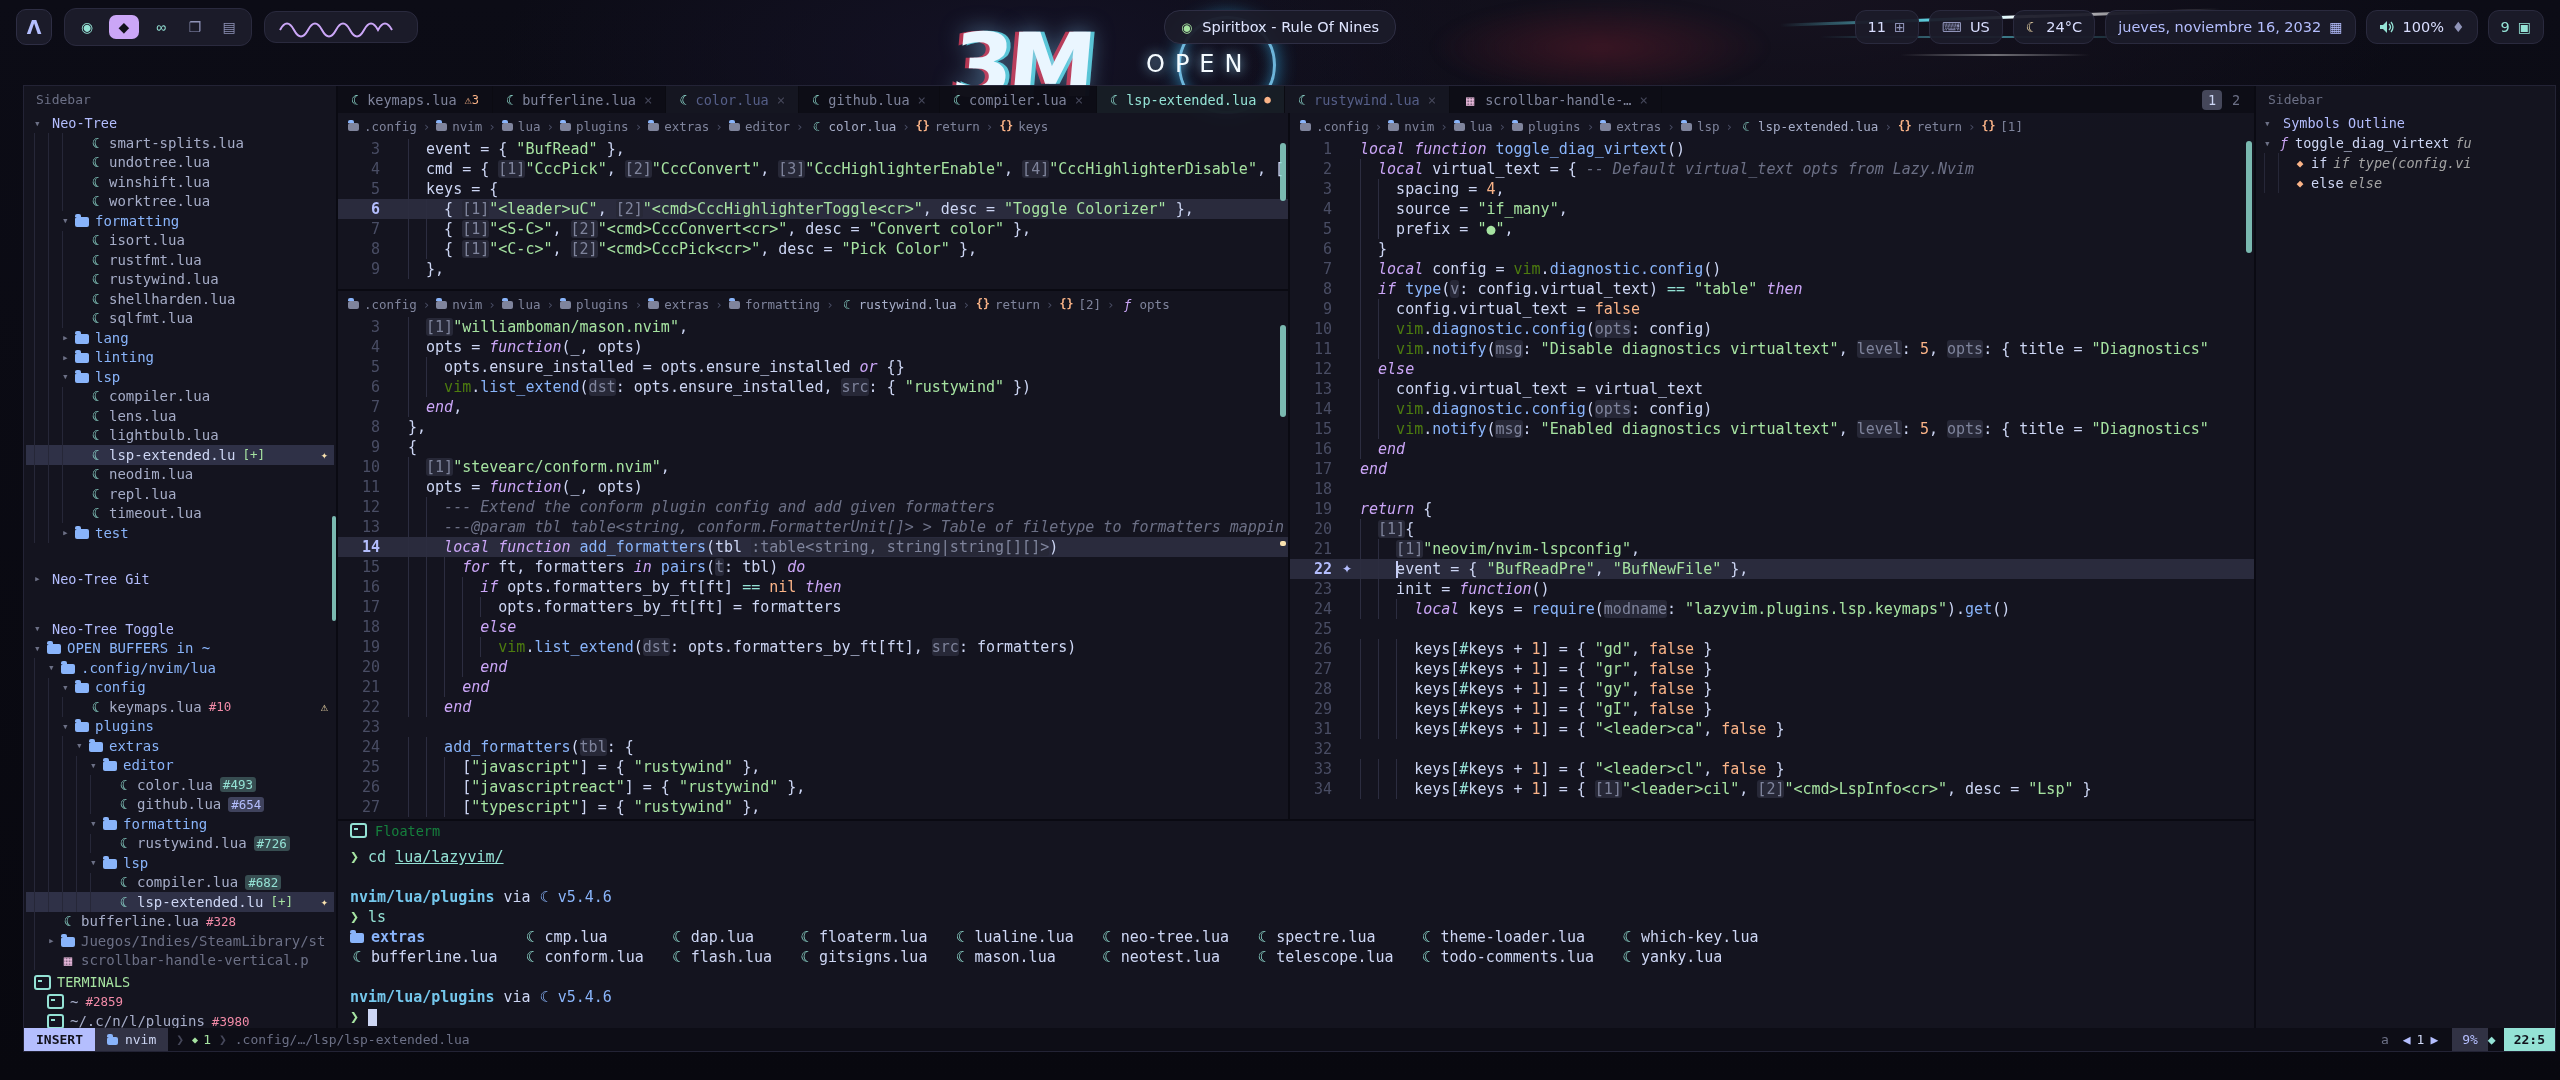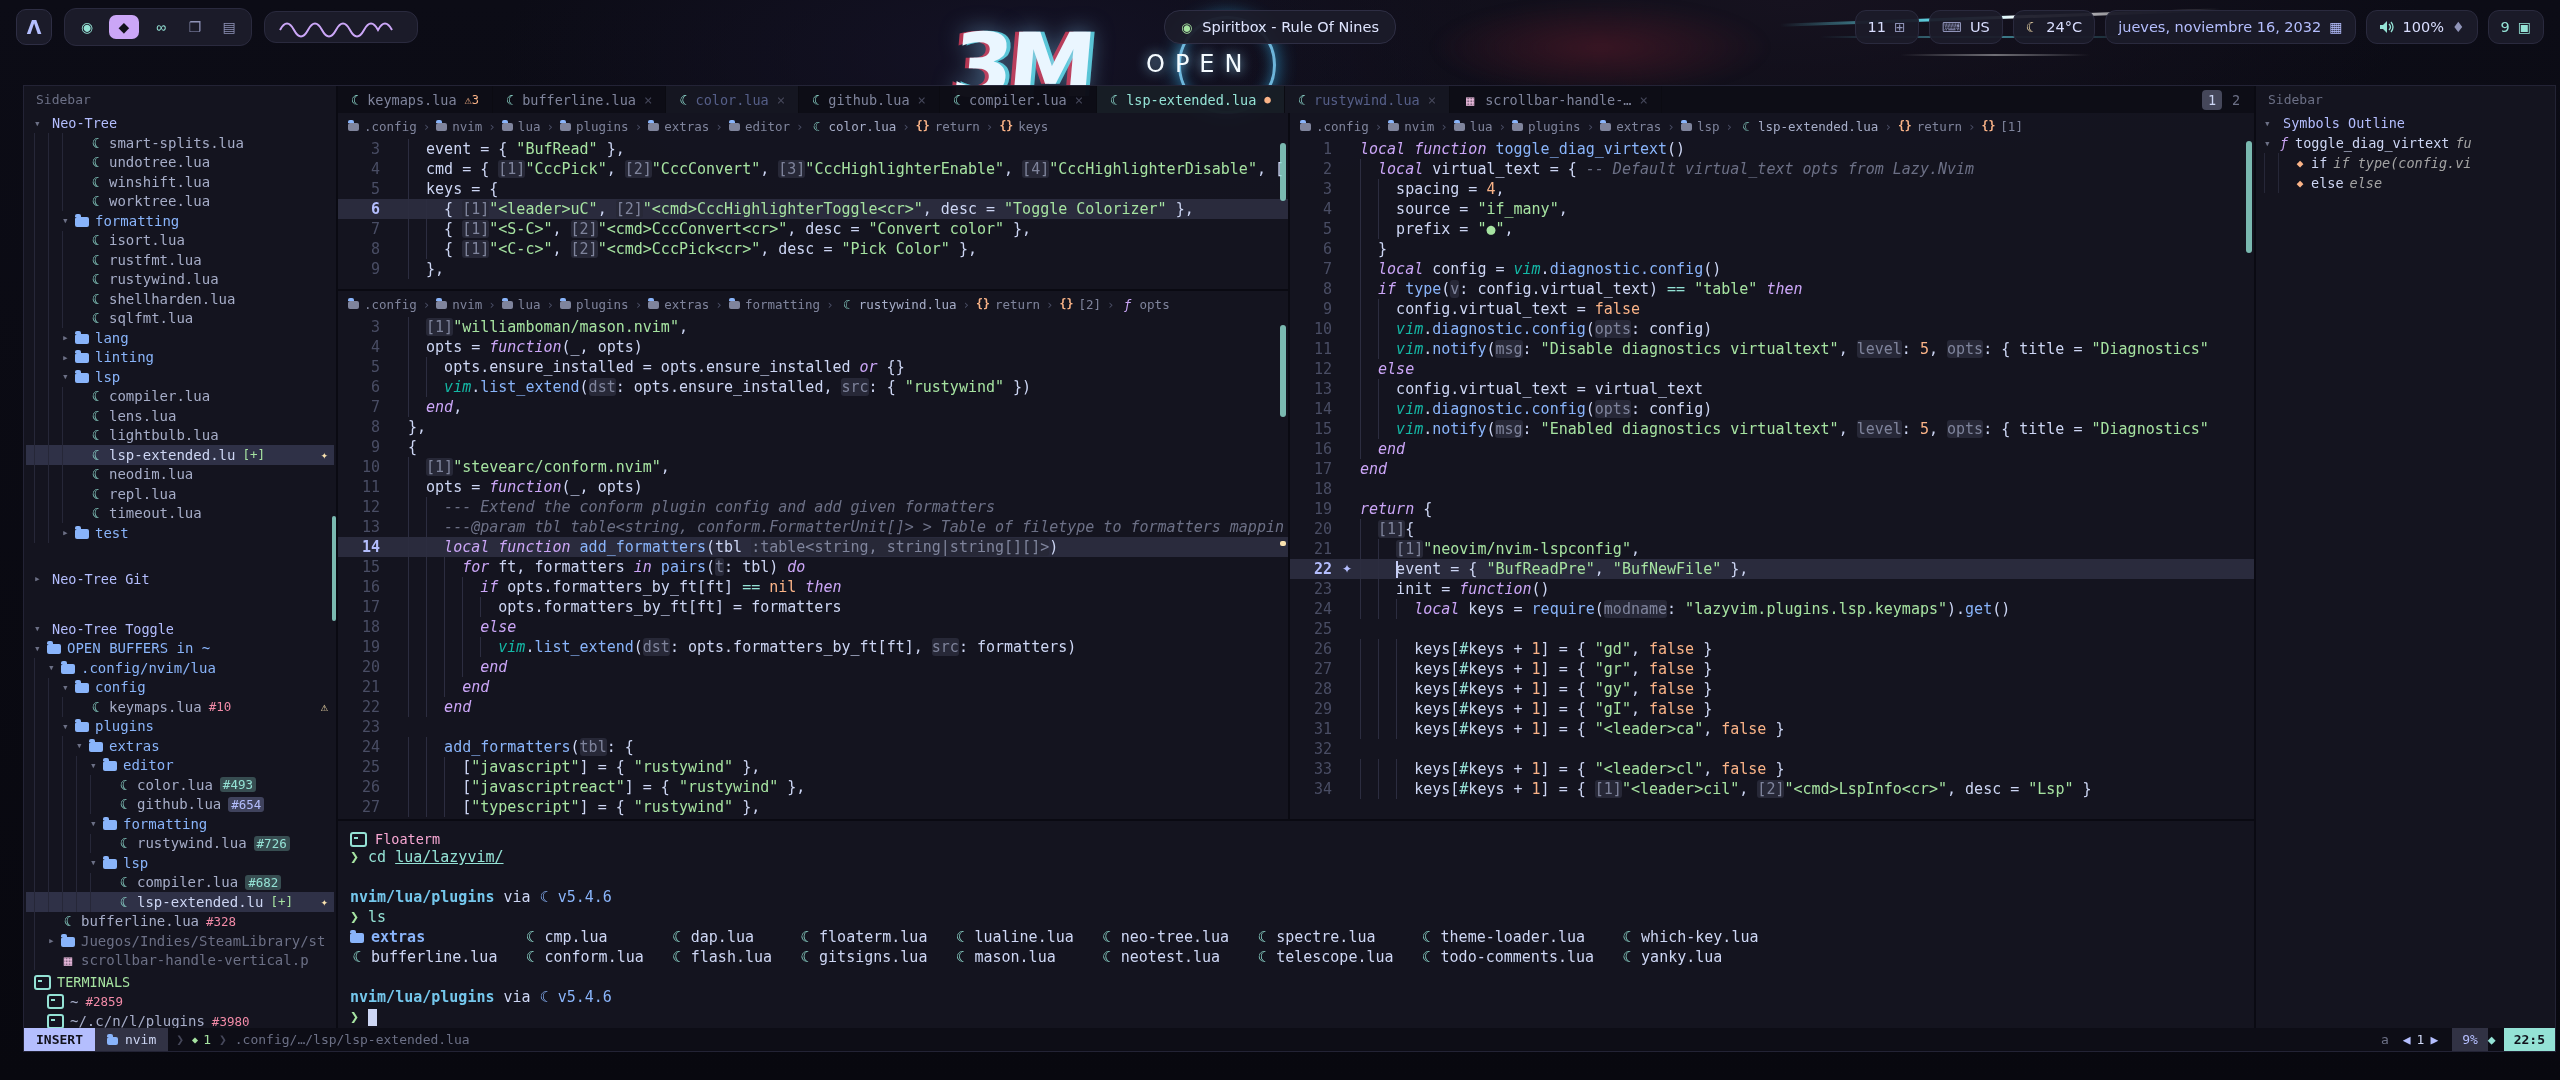--- a/index.html
+++ b/index.html
@@ -105,26 +105,26 @@
   .cl.cur .lnum{color:#b4befe;font-weight:bold}
   .sign{display:inline-block;width:18px;flex:none;color:#b4befe;font-family:"DejaVu Sans",sans-serif;font-size:12px}
   .ltxt{flex:1;overflow:hidden}
   .ind{display:inline-block;height:20px;vertical-align:top;background:repeating-linear-gradient(to right,#2c2d40 0 1px,transparent 1px 2ch)}
   .beam{display:inline-block;width:2px;margin-right:-2px;height:17px;vertical-align:text-bottom;background:#c6cdf7}
   .k{color:#cba6f7;font-style:italic}
   .s{color:#a6e3a1}
   .n{color:#fab387}
   .c{color:#6c7086;font-style:italic}
   .f{color:#89b4fa}
-  .v{color:#14b8a6;font-style:italic}
+  .v{color:#4d7c0f;}
   .h{color:#7f849c;background:#272837;border-radius:3px}
   .o{color:#94e2d5}
   
   .floaterm{flex:1;border-top:2px solid #0a0a12;padding:2px 0 0 0;overflow:hidden}
-  .ft-title{height:24px;display:flex;align-items:flex-end;gap:8px;padding:0 12px;color:#f9a8d4;font-size:13.5px}
+  .ft-title{height:24px;display:flex;align-items:flex-start;gap:8px;padding:0 12px;color:#15803d;font-size:13.5px}
   .ft-body{font-size:15px;line-height:20px;padding-left:12px}
   .ftl{height:20px;white-space:pre}
   .pr{color:#a6e3a1}
   .cmdw{color:#94e2d5}
   .argw{color:#94e2d5;text-decoration:underline}
   .pwd{color:#74c7ec;font-weight:bold}
   .moon2{color:#89b4fa}
   .ver{color:#89b4fa}
   .lsgrid{display:grid;grid-template-columns:repeat(9,max-content);column-gap:26px}
   .lsit{display:flex;align-items:center;gap:7px;height:20px;color:#cdd6f4}

